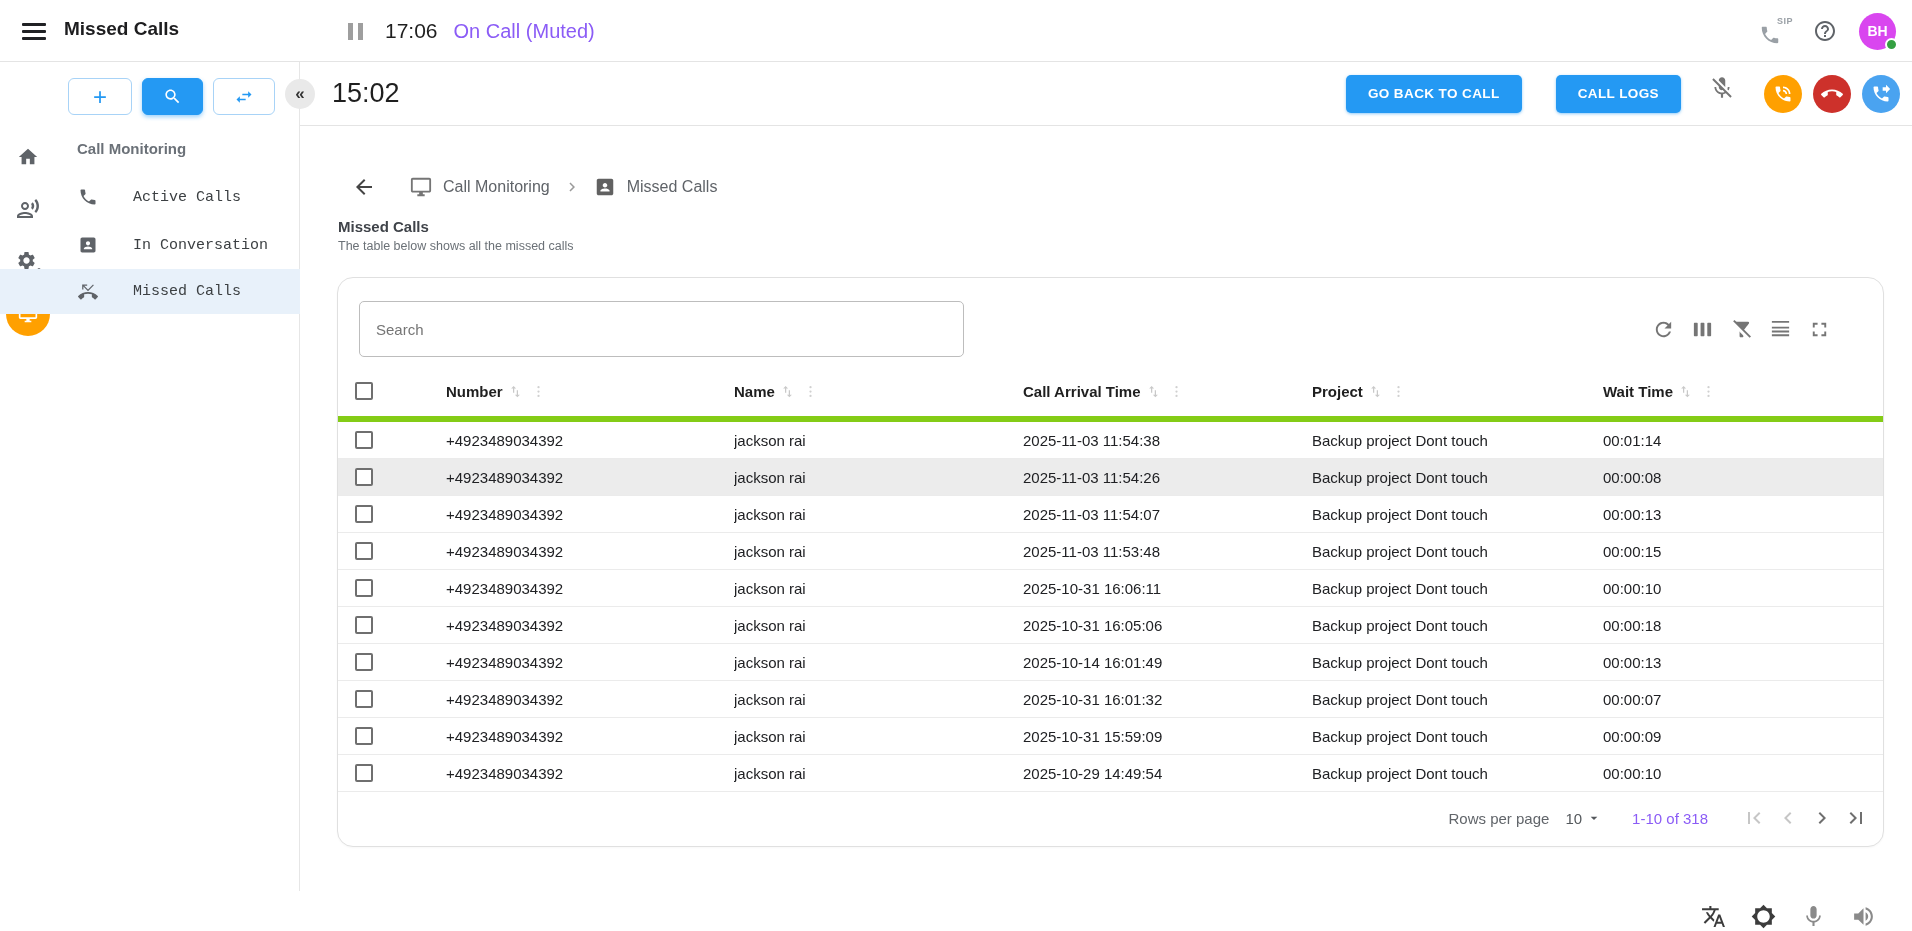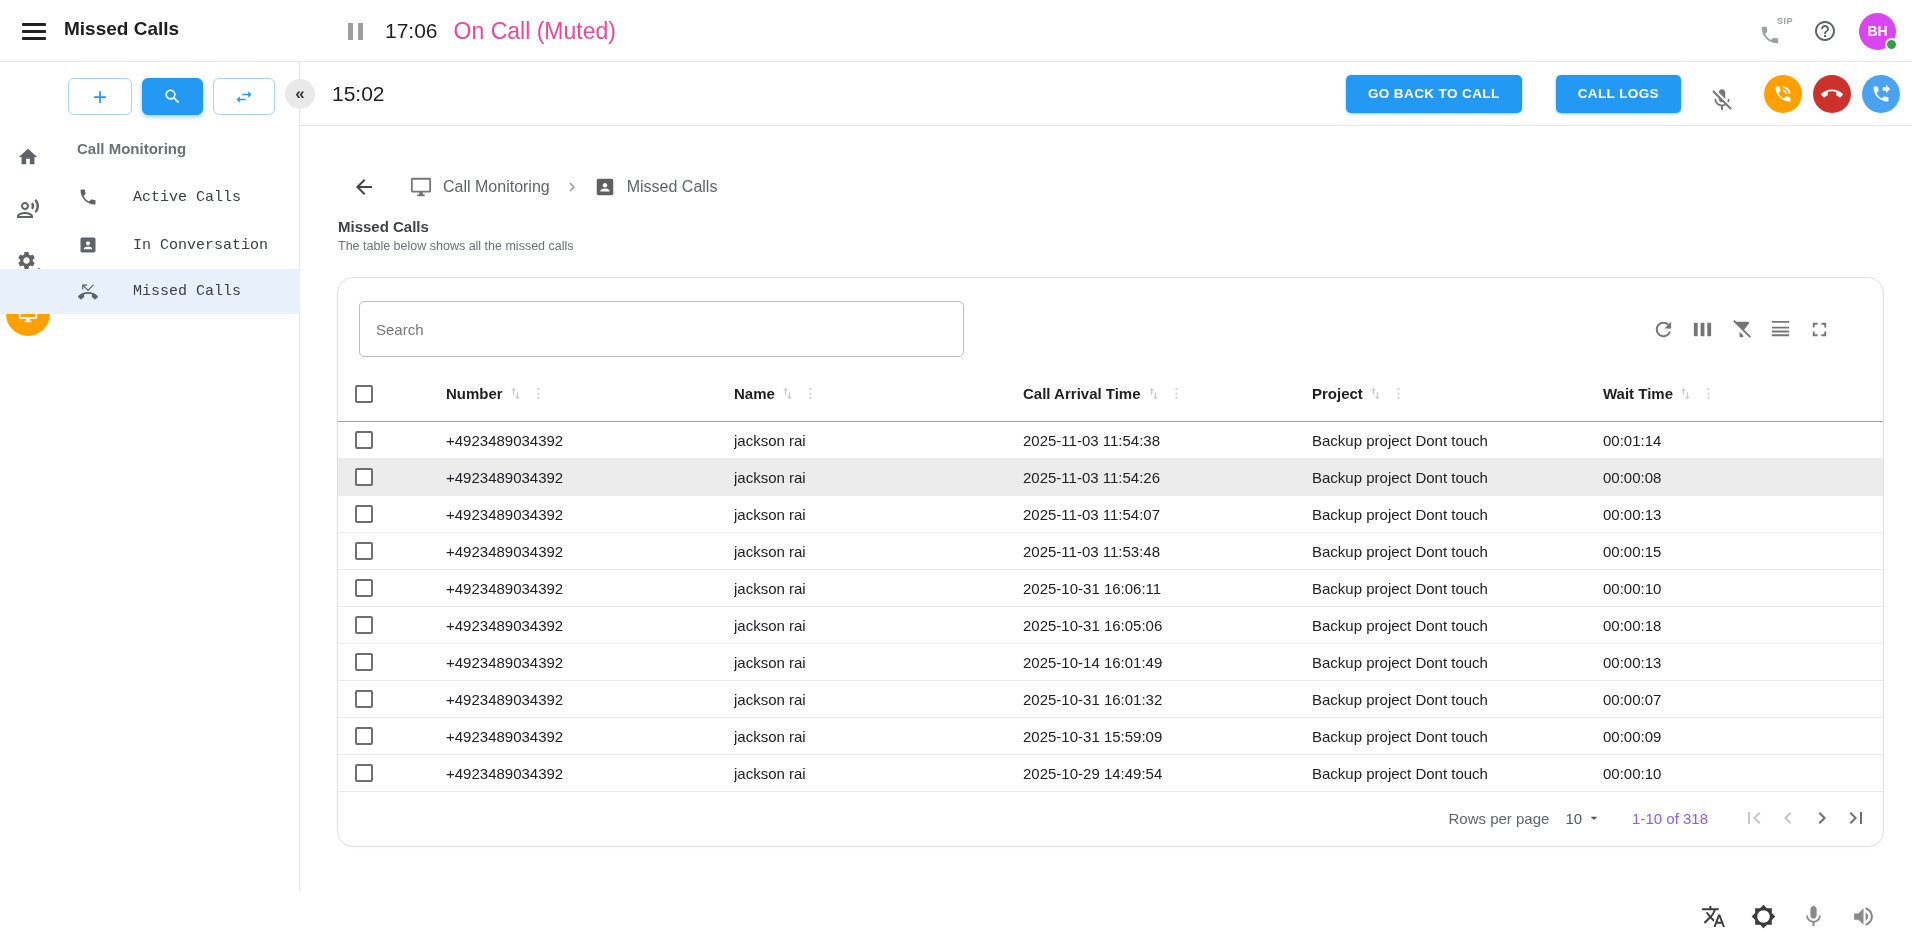--- a/index.html
+++ b/index.html
@@ -10,21 +10,21 @@
 
   
   .topbar { position:absolute; left:0; top:0; width:1912px; height:62px; background:#fff; border-bottom:1px solid #e4e4e4; }
   .hamburger { position:absolute; left:22px; top:19px; width:24px; height:24px; cursor:pointer; }
   .hamburger span { display:block; height:2.6px; background:#202124; margin:4.4px 0; border-radius:1px; }
   .app-title { position:absolute; left:64px; top:18px; font-size:19px; font-weight:700; color:#1d1d1f; }
   .call-status { position:absolute; left:348px; top:0; height:62px; display:flex; align-items:center; gap:22px; }
   .pause-ico { display:flex; gap:5px; }
   .pause-ico i { display:block; width:5px; height:17px; background:#9e9e9e; }
   .cs-time { font-size:21px; color:#1f1f1f; }
-  .cs-label { font-size:23px; color:#ec4899; margin-left:-6px; }
+  .cs-label { font-size:20px; color:#8b5cf6; margin-left:-6px; }
   .top-right { position:absolute; right:16px; top:0; height:62px; display:flex; align-items:center; gap:22px; }
   .sip-wrap { position:relative; width:32px; height:30px; color:#9aa0a6; }
   .sip-wrap .sip-txt { position:absolute; top:0; right:-2px; font-size:9px; font-weight:700; color:#9aa0a6; letter-spacing:.5px; }
   .sip-wrap svg { position:absolute; left:0; bottom:0; }
   .help-btn { color:#5f6368; cursor:pointer; }
   .avatar { position:relative; width:37px; height:37px; border-radius:50%; background:#d946ef; display:flex; align-items:center; justify-content:center; color:#fff; font-weight:700; font-size:14px; cursor:pointer; }
   .avatar .dot { position:absolute; right:-2px; bottom:-1px; width:13px; height:13px; border-radius:50%; background:#34a042; border:2px solid #fff; }
 
   
   .sidebar { position:absolute; left:0; top:62px; width:300px; height:829px; background:#fff; border-right:1px solid #e6e6e6; }
@@ -42,22 +42,22 @@
   .side-section { position:absolute; left:77px; top:78px; font-size:15px; font-weight:700; color:#6b7178; }
   .menu { position:absolute; left:0; top:111px; width:300px; }
   .menu-item { height:48px; display:flex; align-items:center; padding-left:78px; gap:35px; cursor:pointer; color:#5f6368; }
   .menu-item .mi-label { font-size:15px; color:#3c4043;font-family:Liberation Mono, monospace; }
   .menu-item.selected { background:#e8f1fa; height:45px; }
 
   
   .main { position:absolute; left:300px; top:62px; width:1612px; height:869px; background:#fff; }
   .collapse-chip { position:absolute; left:-15px; top:17px; width:30px; height:30px; border-radius:50%; background:#e9e9e9; display:flex; align-items:center; justify-content:center; font-size:17px; font-weight:700; color:#333; z-index:5; cursor:pointer; }
   .callbar { position:absolute; left:0; top:0; width:1612px; height:64px; border-bottom:1px solid #e4e4e4; display:flex; align-items:center; }
-  .call-timer { margin-left:32px; font-size:21px; color:#1f1f1f; }
-  .callbar-right { margin-left:auto; display:flex; align-items:flex-end; padding-right:12px; }
+  .call-timer { margin-left:32px; font-size:27px; color:#1f1f1f; }
+  .callbar-right { margin-left:auto; display:flex; align-items:flex-start; padding-right:12px; }
   .cta { height:38px; border:none; border-radius:5px; background:#2499f3; color:#fff; font-family:inherit; font-size:13.5px; font-weight:700; letter-spacing:.4px; padding:0 22px; cursor:pointer; box-shadow:0 1px 3px rgba(36,153,243,.5); }
   .cta.go-back { margin-right:34px; }
   .cta.call-logs { margin-right:28px; }
   .micoff { color:#757575; margin-right:18px; cursor:pointer; }
   .cbtn { width:38px; height:38px; border-radius:50%; display:flex; align-items:center; justify-content:center; color:#fff; cursor:pointer; margin-left:11px; }
   .cbtn.orange { background:#ffa000; }
   .cbtn.red { background:#cd312b; }
   .cbtn.blue { background:#4aa3f0; }
 
   .breadcrumb { position:absolute; left:52px; top:110px; height:30px; display:flex; align-items:center; }
@@ -74,21 +74,21 @@
 
   
   .card { position:absolute; left:37px; top:215px; width:1547px; height:570px; background:#fff; border:1px solid #e0e0e0; border-radius:16px; box-shadow:0 1px 2px rgba(0,0,0,.03); }
   .search-row { position:absolute; left:21px; right:52px; top:23px; height:56px; display:flex; align-items:center; }
   .search-input { width:605px; height:56px; border:1px solid #bdbdbd; border-radius:5px; padding:0 16px; font-family:inherit; font-size:15px; color:#15803d; outline:none; }
   .search-input::placeholder { color:#757575; }
   .tool-icons { margin-left:auto; display:flex; align-items:center; gap:16px; color:#757575; }
   .tool-icons .tico { cursor:pointer; }
 
   .tgrid { display:grid; grid-template-columns:108px 288px 289px 289px 291px 1fr; align-items:center; }
-  .thead { position:absolute; left:0; right:0; top:88px; height:56px; border-bottom:1px solid #84cc16; }
+  .thead { position:absolute; left:0; right:0; top:88px; height:56px; border-bottom:6px solid #84cc16; }
   .th { display:flex; align-items:center; gap:5px; font-size:15px; font-weight:700; color:#1f1f1f; }
   .sort-ico { color:#c9c9c9; cursor:pointer; }
   .kebab { color:#d0d0d0; cursor:pointer; margin-left:3px; }
   .cb-cell { padding-left:17px; }
   .checkbox { width:18px; height:18px; border:2px solid #6f6f6f; border-radius:2px; background:#fff; cursor:pointer; }
   .tbody { position:absolute; left:0; right:0; top:144px; }
   .trow { height:37px; border-bottom:1px solid #ebebeb; font-size:15px; color:#202124; }
   .trow.hl { background:#ececec; }
   .trow .cell { overflow:hidden; white-space:nowrap; }
 

